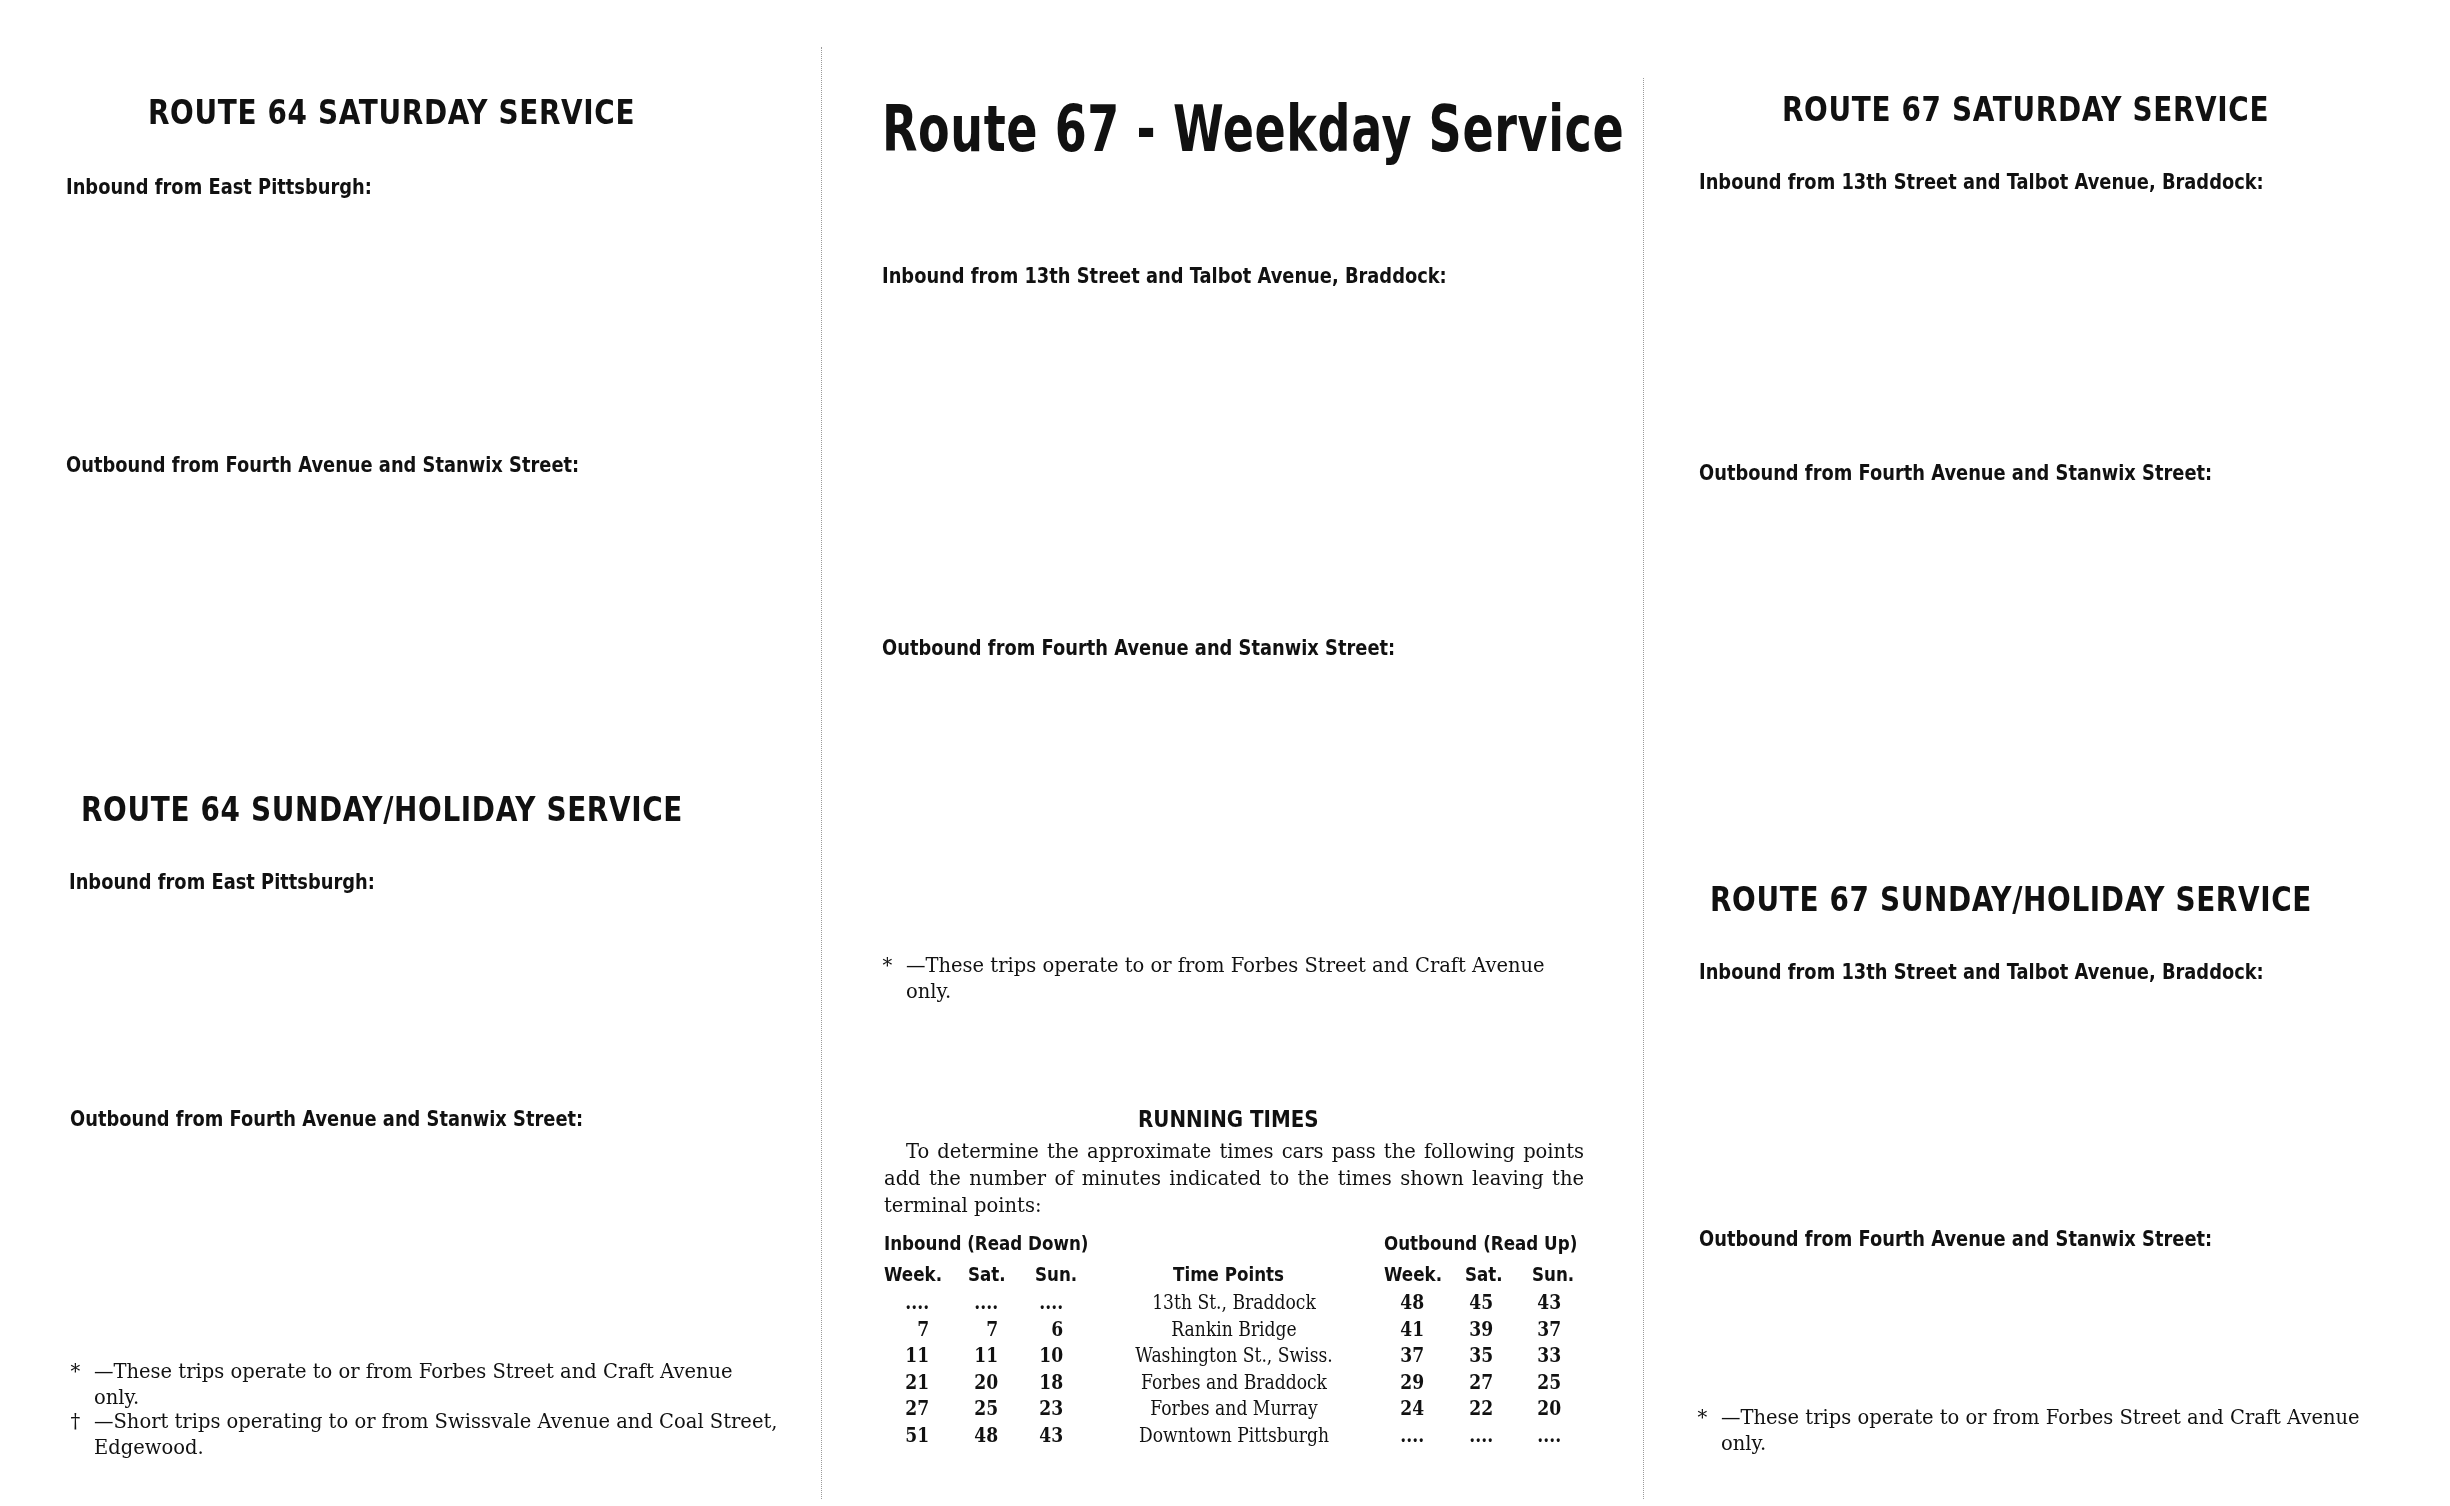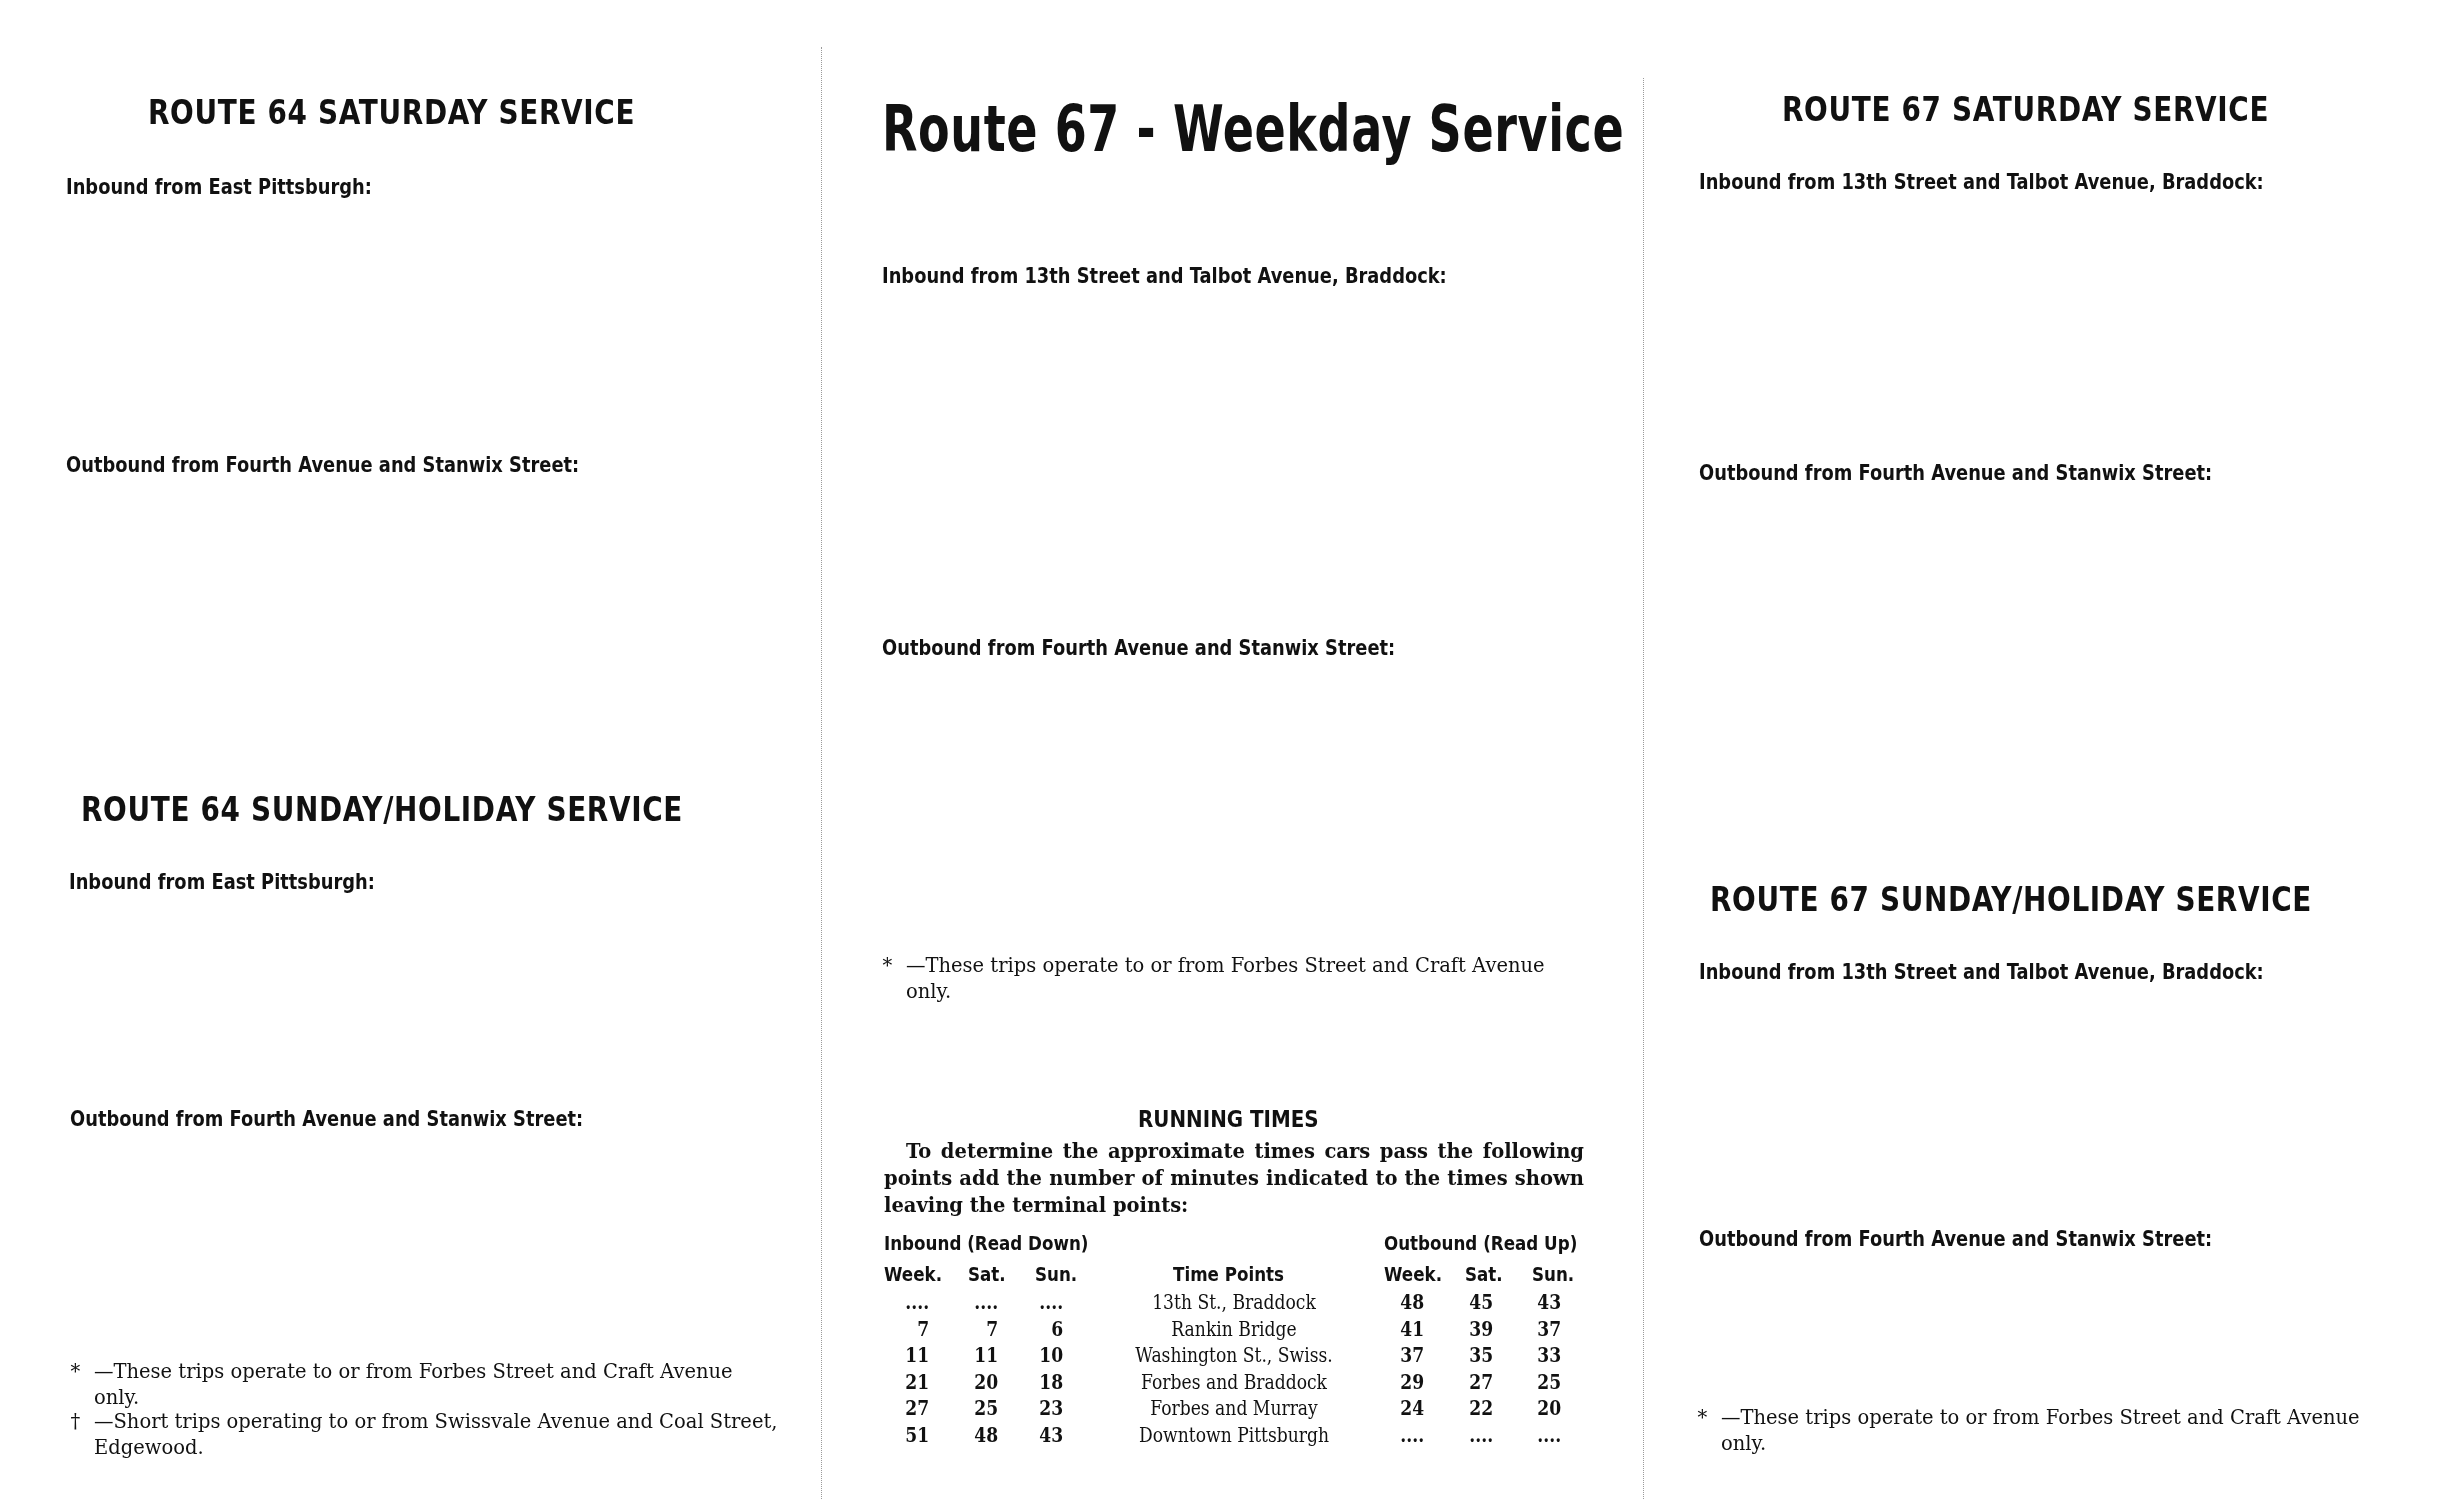--- a/index.html
+++ b/index.html
@@ -55,21 +55,21 @@
   <div class="tbl mid" style="left:0; top:305px;"></div>
 
   <div class="heading" style="left:882px; top:636px;">Outbound from Fourth Avenue and Stanwix Street:</div>
   <div class="tbl mid" style="left:0; top:676px;"></div>
 
   <div class="foot" style="left:906px; top:953px; width:687px;">
     <span class="mark">*</span><span>—These trips operate to or from Forbes Street and Craft Avenue only.</span>
   </div>
 
   <div class="rt-head" style="left:1138px; top:1106px; font-size:22.6px;">RUNNING TIMES</div>
-  <div class="para" style="left:884px; top:1138px; width:700px; text-indent:22px;font-weight:bold;">To determine the approximate times cars pass the following points add the number of minutes indicated to the times shown leaving the terminal points:</div>
+  <div class="para" style="left:884px; top:1138px; width:700px; text-indent:22px;">To determine the approximate times cars pass the following points add the number of minutes indicated to the times shown leaving the terminal points:</div>
   <div class="rt-head" style="left:884px; top:1232px;">Inbound (Read Down)</div>
   <div class="rt-head" style="left:1384px; top:1232px;">Outbound (Read Up)</div>
   <div class="rt-head" style="left:884px; top:1263px;">Week.</div>
   <div class="rt-head" style="left:968px; top:1263px;">Sat.</div>
   <div class="rt-head" style="left:1035px; top:1263px;">Sun.</div>
   <div class="rt-head" style="left:1173px; top:1263px;">Time Points</div>
   <div class="rt-head" style="left:1384px; top:1263px;">Week.</div>
   <div class="rt-head" style="left:1465px; top:1263px;">Sat.</div>
   <div class="rt-head" style="left:1532px; top:1263px;">Sun.</div>
 

